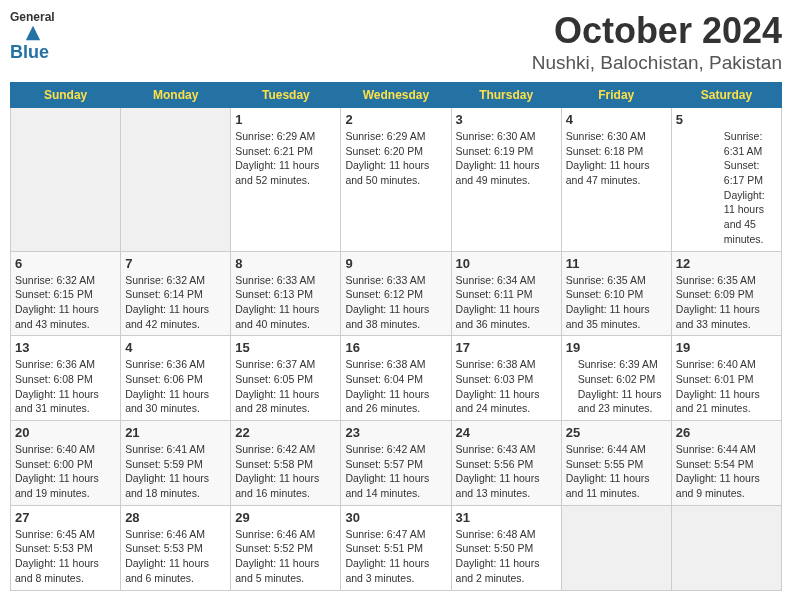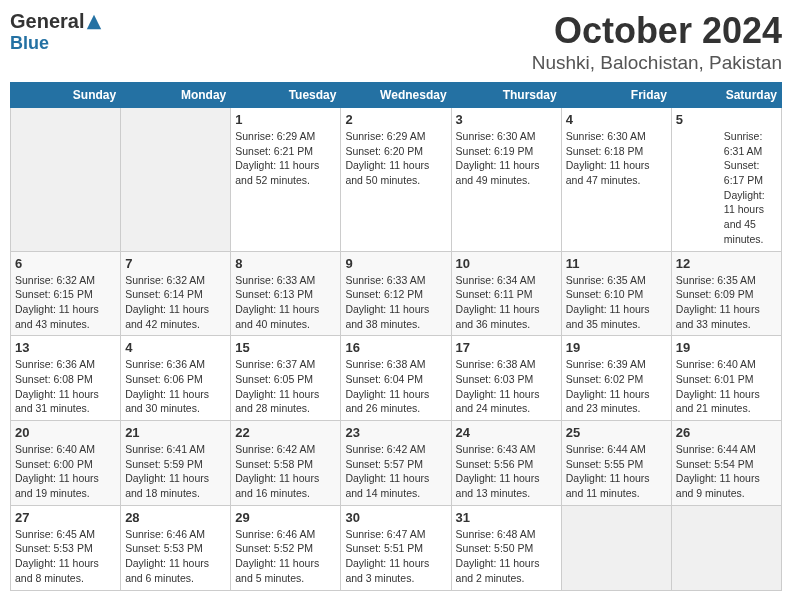--- a/index.html
+++ b/index.html
@@ -17,23 +17,24 @@
       margin-bottom: 8px;
     }
     .logo {
       display: flex;
       flex-direction: column;
       align-items: flex-start;
     }
     .logo-text {
       display: flex;
       align-items: center;
-      font-size: 20px;
+      font-size: 12px;
       font-weight: bold;
       color: #333;
+      flex-direction: column;
     }
     .logo-general { color: #333; }
     .logo-blue { color: #1a5276; margin-top: 8px; }
     .logo-icon {
       width: 18px;
       height: 18px;
       margin-left: 1px;
     }
     .title-block {
       text-align: right;
@@ -47,23 +48,23 @@
       font-size: 19px;
       color: #555;
     }
     .calendar {
       width: 100%;
       border-collapse: collapse;
       font-size: 11px;
     }
     .calendar th {
       background: #2471a3;
-      color: #ffffff;
+      color: #fde047;
       padding: 5px 4px;
-      text-align: right;
+      text-align: center;
       font-size: 12px;
       border: 1px solid #2471a3;
     }
     .calendar td {
       border: 1px solid #ccc;
       padding: 4px;
       vertical-align: top;
       width: 110px;
       min-height: 80px;
       background: #fff;
@@ -225,21 +226,21 @@
 Daylight: 11 hours and 26 minutes.</div>
         </td>
         <td>
           <span class="day-number">17</span>
           <div class="day-info" style="white-space: pre-line;">Sunrise: 6:38 AM
 Sunset: 6:03 PM
 Daylight: 11 hours and 24 minutes.</div>
         </td>
         <td>
           <span class="day-number">19</span>
-          <div class="day-info" style="white-space: pre-line;">Sunrise: 6:39 AM
+          <div class="day-info" style="white-space: pre-line; margin-left: 12px;">Sunrise: 6:39 AM
 Sunset: 6:02 PM
 Daylight: 11 hours and 23 minutes.</div>
         </td>
         <td>
           <span class="day-number">19</span>
           <div class="day-info" style="white-space: pre-line;">Sunrise: 6:40 AM
 Sunset: 6:01 PM
 Daylight: 11 hours and 21 minutes.</div>
         </td>
       </tr>

